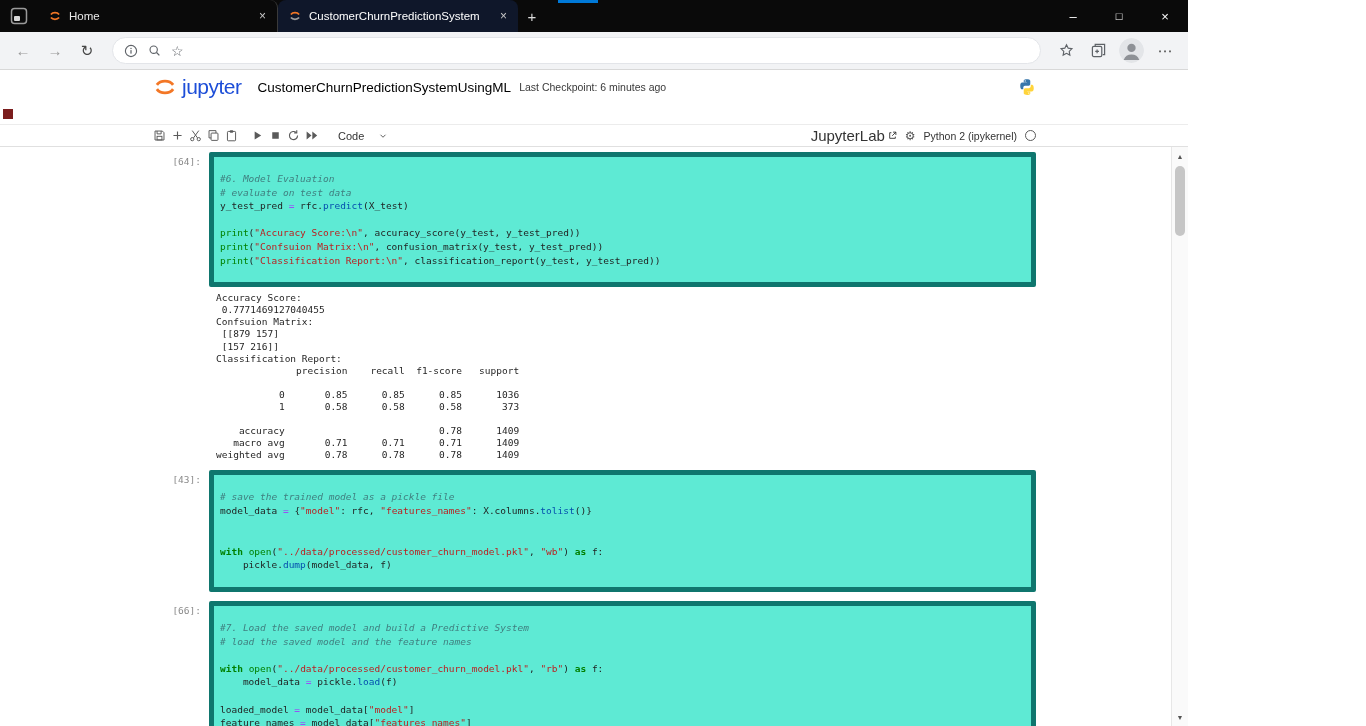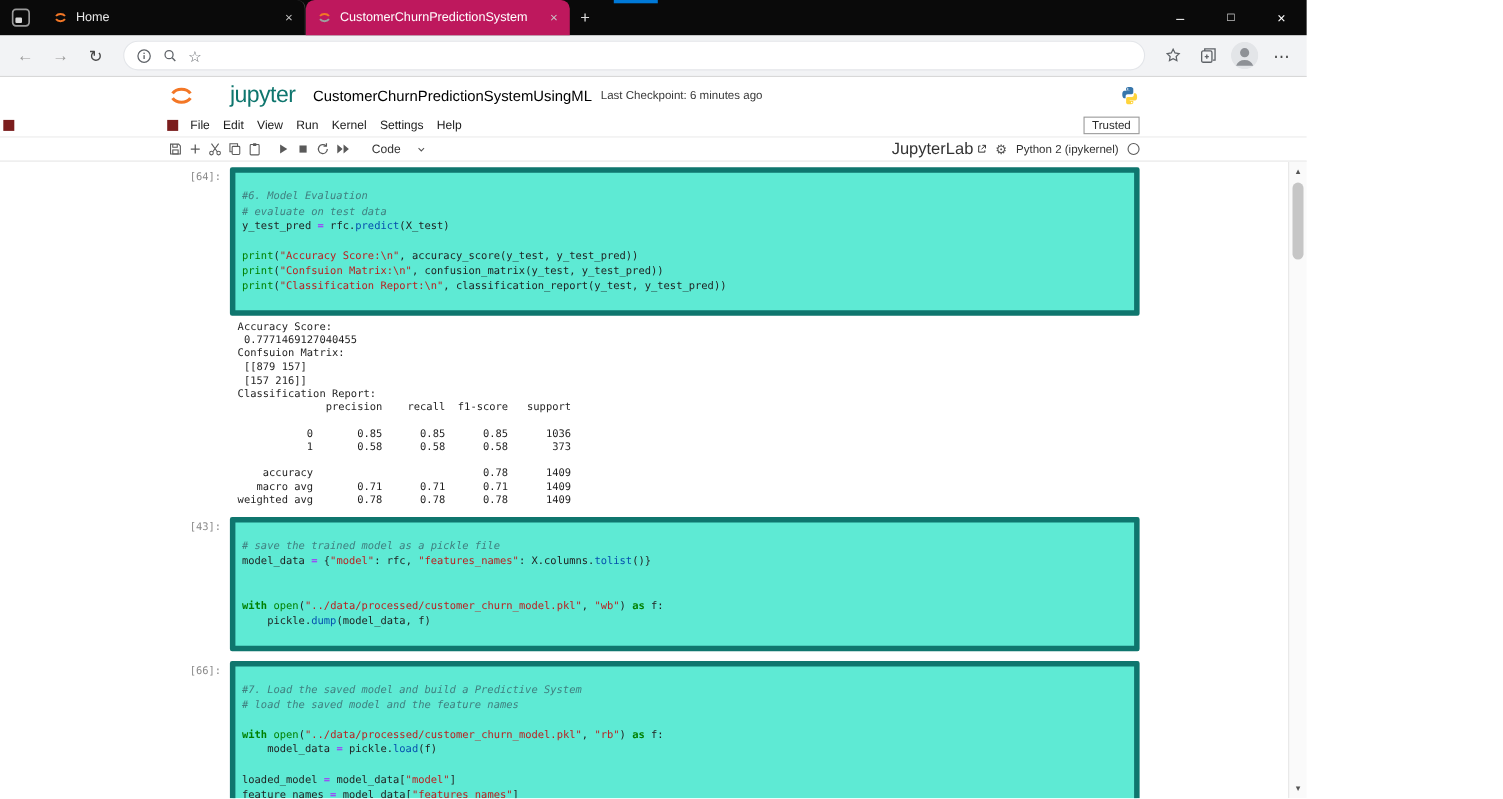--- a/index.html
+++ b/index.html
@@ -5,21 +5,21 @@
   * { box-sizing: border-box; margin: 0; padding: 0; }
   html,body { width:1366px; height:726px; }
   body { font-family: "Liberation Sans", sans-serif; background:#fff; }
   .screen { width:1188px; height:726px; overflow:hidden; position:relative; background:#fff; }
 
   
   .titlebar { height:32px; background:#0a0a0a; display:flex; align-items:stretch; position:relative; }
   .app-btn { width:38px; display:grid; place-items:center; }
   .tab { width:240px; display:flex; align-items:center; gap:7px; padding:0 6px 0 10px; color:#e8e8e8; font-size:11.5px; border-radius:8px 8px 0 0; position:relative; }
   .tab.inactive { background:transparent; border-right:1px solid #3a3a3a; }
-  .tab.active { background:#be185d; color:#fff; }
+  .tab.active { background:#0f172a; color:#fff; }
   .tab-title { flex:1; white-space:nowrap; overflow:hidden; }
   .tab-close { width:17px; height:17px; line-height:16px; text-align:center; color:#c9c9c9; font-size:12px; border-radius:4px; flex:none; }
   .newtab { width:28px; display:grid; place-items:center; color:#dcdcdc; font-size:15px; }
   .tab-strip-indicator { position:absolute; left:558px; top:0; width:40px; height:3px; background:#0079d8; }
   .win-controls { margin-left:auto; display:flex; }
   .winbtn { width:46px; display:grid; place-items:center; color:#fff; font-size:13px; }
   .winbtn.max { font-size:11px; }
 
   
   .navbar { height:38px; background:#f2f3f5; border-bottom:1px solid #d8d8d8; display:flex; align-items:center; padding:0 8px; gap:2px; }
@@ -27,21 +27,21 @@
   .navicon.dim { color:#9a9a9a; }
   .urlbar { flex:1; height:27px; background:#fff; border:1px solid #e3e5e9; border-radius:14px; display:flex; align-items:center; padding:0 11px; margin:0 8px; min-width:0; }
   .url-text { flex:1; font-size:12.5px; color:#1b1b1b; white-space:nowrap; overflow:hidden; margin-left:8px; }
   .urlicon { margin-left:10px; display:grid; place-items:center; flex:none; color:#5f6368; font-size:14px; }
   .avatar { width:25px; height:25px; border-radius:50%; overflow:hidden; margin:0 4px; flex:none; }
 
   
   .nb-header { height:34px; background:#fff; }
   .inner { width:884px; margin:0 auto; display:flex; align-items:center; height:100%; }
   .logo { display:flex; align-items:center; gap:4px; margin-right:16px; }
-  .logo-text { font-size:21px; color:#0f766e; letter-spacing:-0.5px;margin-left:27px; }
+  .logo-text { font-size:21px; color:#1d4ed8; letter-spacing:-0.5px; }
   .nb-title { font-size:13.5px; color:#000; margin-right:8px; white-space:nowrap; }
   .checkpoint { font-size:10.5px; color:#3a3a3a; white-space:nowrap; }
   .spacer { flex:1; }
   .py-logo { display:grid; place-items:center; }
 
   
   .menubar { height:21px; background:#fff; border-bottom:1px solid #ececec; position:relative; }
   .menu-item { font-size:11px; color:#1a1a1a; padding:0 6px; }
   .redsq { width:10px; height:10px; background:#7b1d1d; display:inline-block; margin-right:5px; flex:none; }
   .redsq.edge-left { position:absolute; left:3px; top:5px; }
@@ -181,31 +181,20 @@
         <svg width="18" height="18" viewBox="0 0 16 16">
           <path fill="#3776ab" d="M7.9 1c-3 0-2.8 1.3-2.8 1.3v1.4h2.9v.4H3.9S2 3.9 2 7s1.7 3 1.7 3h1V8.6s-.05-1.7 1.7-1.7h2.9s1.6.03 1.6-1.6V2.6S11.2 1 7.9 1zM6.4 2a.6.6 0 1 1 0 1.2.6.6 0 0 1 0-1.2z"></path>
           <path fill="#ffd43b" d="M8.1 15c3 0 2.8-1.3 2.8-1.3v-1.4H8v-.4h4.1S14 12.1 14 9s-1.7-3-1.7-3h-1v1.4s.05 1.7-1.7 1.7H6.7s-1.6-.03-1.6 1.6v2.7S4.8 15 8.1 15zm1.5-1a.6.6 0 1 1 0-1.2.6.6 0 0 1 0 1.2z"></path>
         </svg>
       </span>
     </div>
   </div>
 
   <div class="menubar">
     <span class="redsq edge-left"></span>
-    <div class="inner">
-      <span class="redsq"></span>
-      <span class="menu-item">File</span>
-      <span class="menu-item">Edit</span>
-      <span class="menu-item">View</span>
-      <span class="menu-item">Run</span>
-      <span class="menu-item">Kernel</span>
-      <span class="menu-item">Settings</span>
-      <span class="menu-item">Help</span>
-      <span class="trusted">Trusted</span>
-    </div>
   </div>
 
   <div class="toolbar">
     <div class="inner">
       <span class="tbtn">
         <svg width="13" height="13" viewBox="0 0 16 16">
           <path d="M2.5 2.5h9l2 2v9h-11z" fill="none" stroke="#5a5a5a" stroke-width="1.2"></path>
           <path d="M5 2.5V6h5V2.5" fill="none" stroke="#5a5a5a" stroke-width="1.2"></path>
           <rect x="5" y="9" width="6" height="4.5" fill="none" stroke="#5a5a5a" stroke-width="1.2"></rect>
         </svg>

